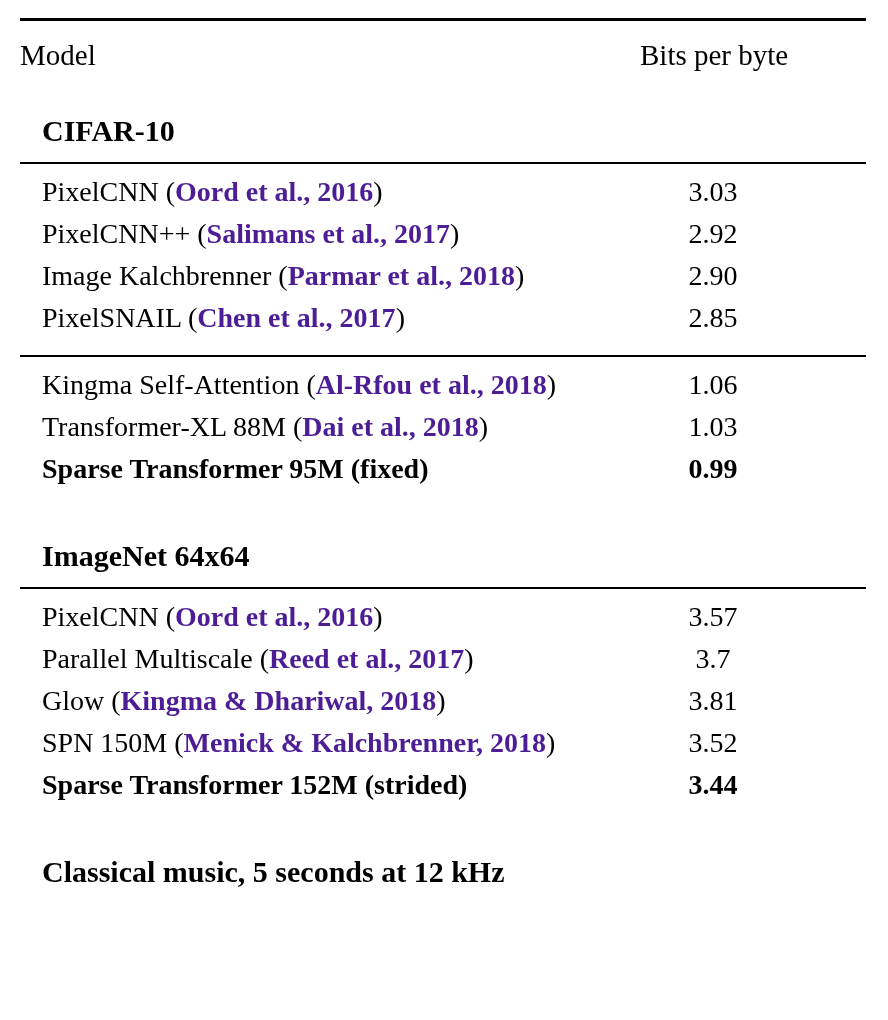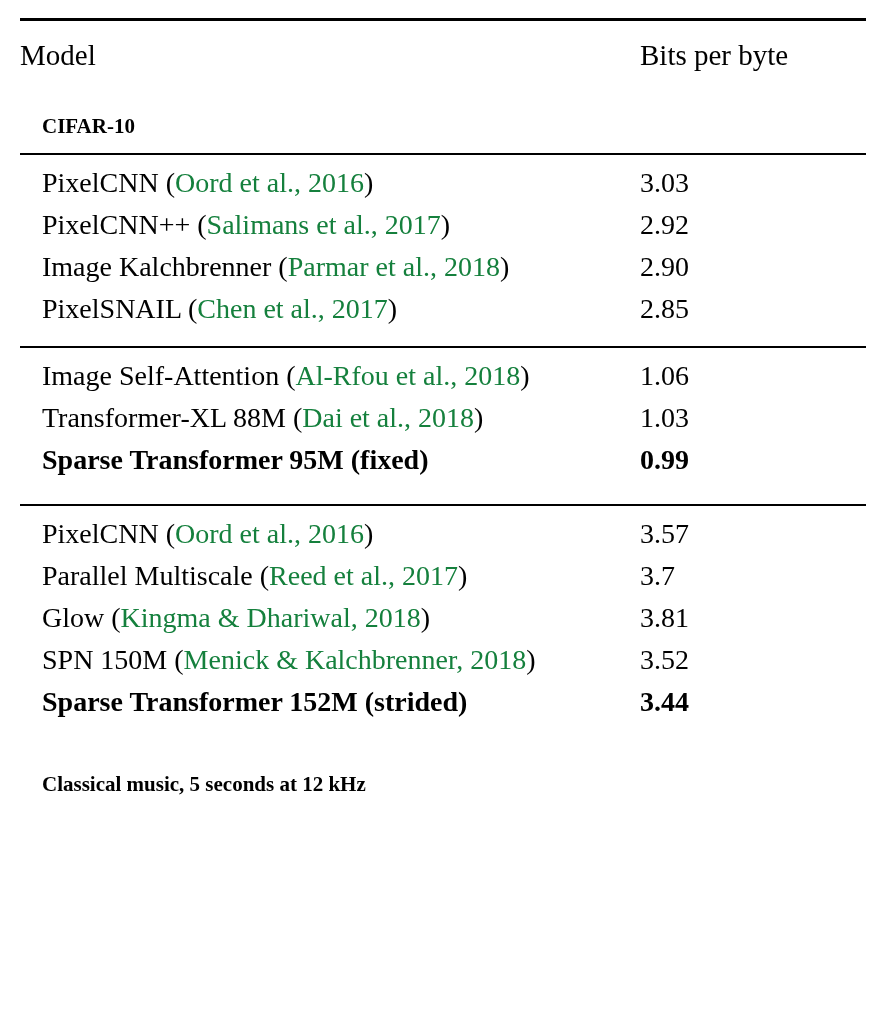--- a/index.html
+++ b/index.html
@@ -60,47 +60,47 @@
     line-height: 1.0;
     padding-top: 20px;
     padding-bottom: 18px;
   }
   td.model-col { text-align: left; padding-left: 22px; }
   td.value-col { text-align: center; padding-right: 22px; }
   td.header-value { text-align: left; padding-right: 22px; }
 
   
   tr.section-row td {
-    font-size: 21px;
+    font-size: 30px;
     font-weight: bold;
     padding-top: 26px;
     padding-bottom: 14px;
     padding-left: 22px;
     text-align: left;
   }
 
   
   tr.data-row td {
     font-size: 28px;
     line-height: 1.0;
     padding-top: 7px;
     padding-bottom: 7px;
   }
   tr.data-row.first-in-block td { padding-top: 14px; }
   tr.data-row.last-in-block td { padding-bottom: 14px; }
 
   tr.data-row td.model-col { padding-left: 22px; }
   tr.data-row td.value-col {
-    text-align: left;
+    text-align: center;
     padding-left: 0;
     padding-right: 80px;
   }
 
   .bold { font-weight: bold; }
-  .cite { color: #15803d; }
+  .cite { color: #4c1d95; font-weight: bold; }
   .paren { color: #000000; }
 
   
   tr.gap > td {
     height: 16px;
     font-size: 0;
     line-height: 0;
   }
 </style>
 </head>
@@ -142,34 +142,37 @@
           <td class="model-col"><span>PixelSNAIL </span><span class="paren">(</span><span class="cite">Chen et al., 2017</span><span class="paren">)</span></td>
           <td class="value-col">2.85</td>
         </tr>
         <tr class="gap">
           <td colspan="2"></td>
         </tr>
         <tr class="rule-thin">
           <td colspan="2"></td>
         </tr>
         <tr class="data-row first-in-block">
-          <td class="model-col"><span>Image Self-Attention </span><span class="paren">(</span><span class="cite">Al-Rfou et al., 2018</span><span class="paren">)</span></td>
+          <td class="model-col"><span>Kingma Self-Attention </span><span class="paren">(</span><span class="cite">Al-Rfou et al., 2018</span><span class="paren">)</span></td>
           <td class="value-col">1.06</td>
         </tr>
         <tr class="data-row">
           <td class="model-col"><span>Transformer-XL 88M </span><span class="paren">(</span><span class="cite">Dai et al., 2018</span><span class="paren">)</span></td>
           <td class="value-col">1.03</td>
         </tr>
         <tr class="data-row last-in-block">
           <td class="model-col"><span class="bold">Sparse Transformer 95M (fixed)</span></td>
           <td class="value-col bold">0.99</td>
         </tr>
         <tr class="gap">
           <td colspan="2"></td>
         </tr>
+        <tr class="section-row">
+          <td colspan="2">ImageNet 64x64</td>
+        </tr>
         <tr class="rule-thin">
           <td colspan="2"></td>
         </tr>
         <tr class="data-row first-in-block">
           <td class="model-col"><span>PixelCNN </span><span class="paren">(</span><span class="cite">Oord et al., 2016</span><span class="paren">)</span></td>
           <td class="value-col">3.57</td>
         </tr>
         <tr class="data-row">
           <td class="model-col"><span>Parallel Multiscale </span><span class="paren">(</span><span class="cite">Reed et al., 2017</span><span class="paren">)</span></td>
           <td class="value-col">3.7</td>

